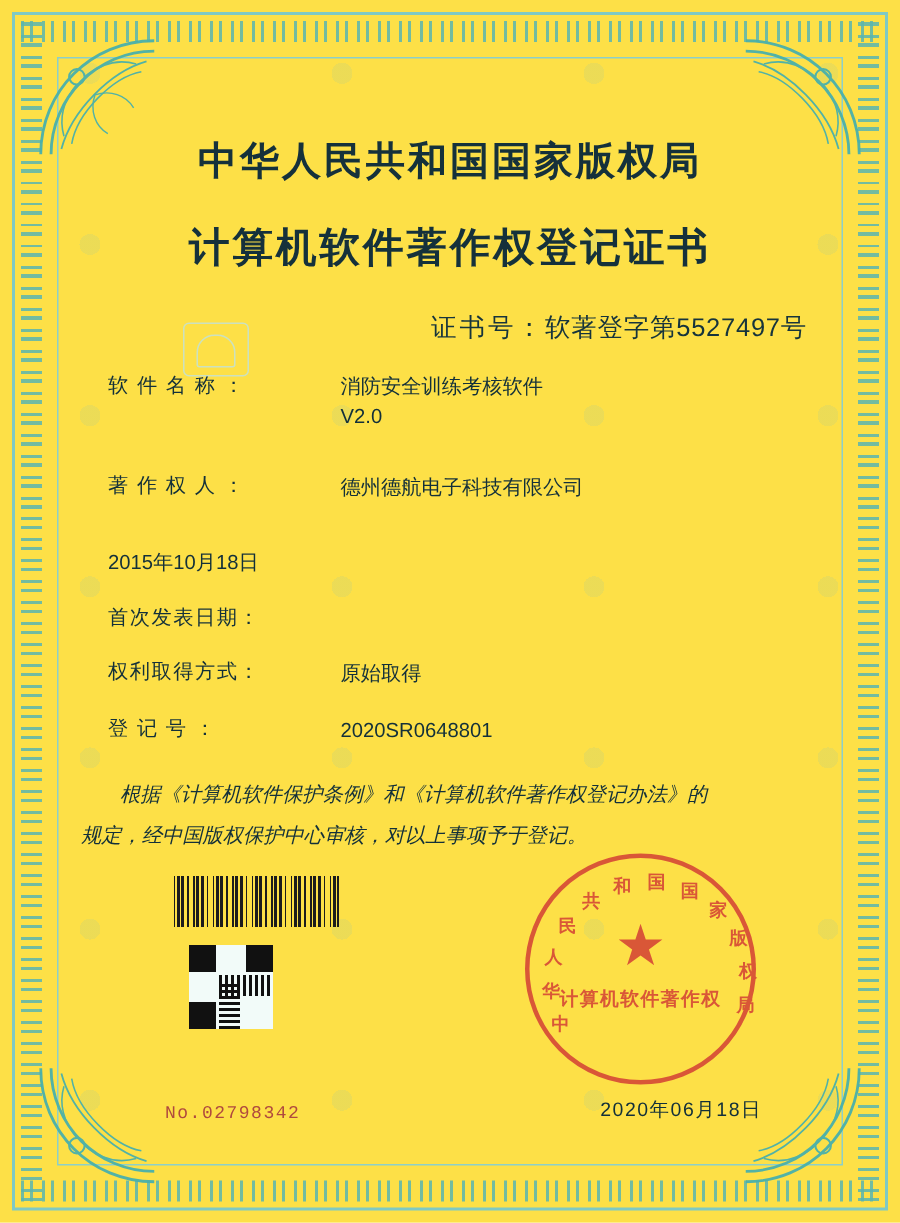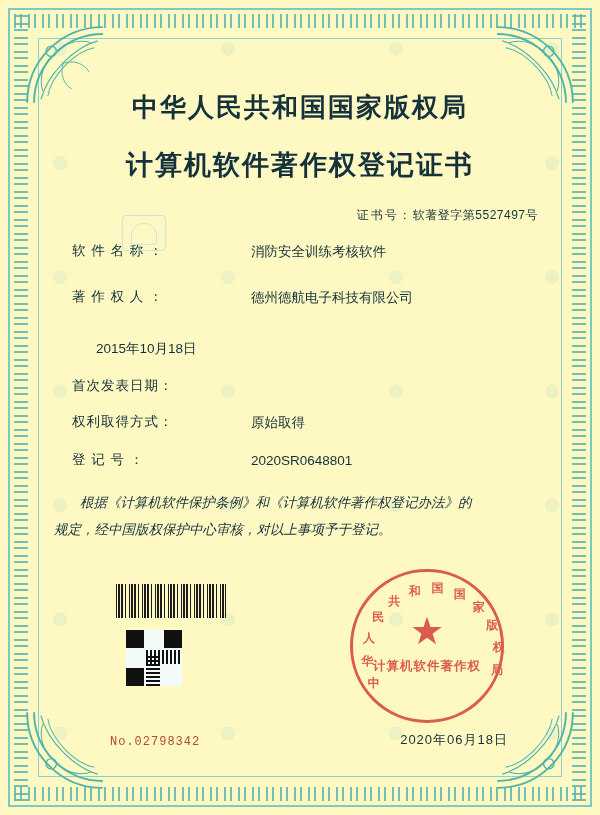--- a/index.html
+++ b/index.html
@@ -5,21 +5,21 @@
   html,body{margin:0;padding:0;}
   body{
     width:600px;height:815px;
     background:#ffffff;
     font-family:"Liberation Sans", sans-serif;
     overflow:hidden;
   }
   .page{
     position:relative;
     width:600px;height:815px;
-    background:#fef9c3;
+    background:#fde047;
     overflow:hidden;
   }
   
   .watermark{
     position:absolute;inset:0;
     background-image:
       radial-gradient(circle at 10% 6%, rgba(120,190,190,.13) 0 7px, transparent 7px),
       radial-gradient(circle at 38% 6%, rgba(120,190,190,.13) 0 7px, transparent 7px),
       radial-gradient(circle at 66% 6%, rgba(120,190,190,.13) 0 7px, transparent 7px),
       radial-gradient(circle at 92% 6%, rgba(120,190,190,.13) 0 7px, transparent 7px),
@@ -101,21 +101,21 @@
     text-align:center;
     font-family:"Liberation Serif", serif;
     font-weight:bold;
     font-size:27px;
     letter-spacing:2px;
     color:#15313b;
     margin-top:22px;
   }
   .certno{
     text-align:right;
-    font-size:12px;
+    font-size:17px;
     color:#16343c;
     margin-top:24px;
     padding-right:14px;
     letter-spacing:.5px;
   }
   .certno .lbl{letter-spacing:2px;}
   .fields{
     margin-top:18px;
     padding-left:24px;
   }
@@ -128,21 +128,20 @@
     gap:37px;
   }
   .row .label{
     width:118px;
     flex:0 0 118px;
     letter-spacing:1px;
   }
   .row .value{
     flex:1;
     line-height:1.5;
-    margin-left:24px;
   }
   .row .value .l2{display:block;font-family:"Liberation Sans",sans-serif;}
   .para{
     margin-top:8px;
     padding-left:6px;
     padding-right:10px;
     font-size:13.5px;
     line-height:2.0;
     color:#13303a;
     text-align:justify;
@@ -306,20 +305,21 @@
       <span class="lbl">证书号：</span><span>软著登字第5527497号</span>
     </div>
 
     <div class="emblem"></div>
 
     <div class="fields">
       <div class="row">
         <div class="label">软 件 名 称 ：</div>
         <div class="value">
           <span>消防安全训练考核软件</span>
+          <span class="l2">V2.0</span>
         </div>
       </div>
       <div class="row" style="margin-top:26px;">
         <div class="label">著 作 权 人 ：</div>
         <div class="value">德州德航电子科技有限公司</div>
       </div>
       <div class="row" style="margin-top:30px;">
         <div class="value">2015年10月18日</div>
       </div>
       <div class="row" style="margin-top:14px;">

